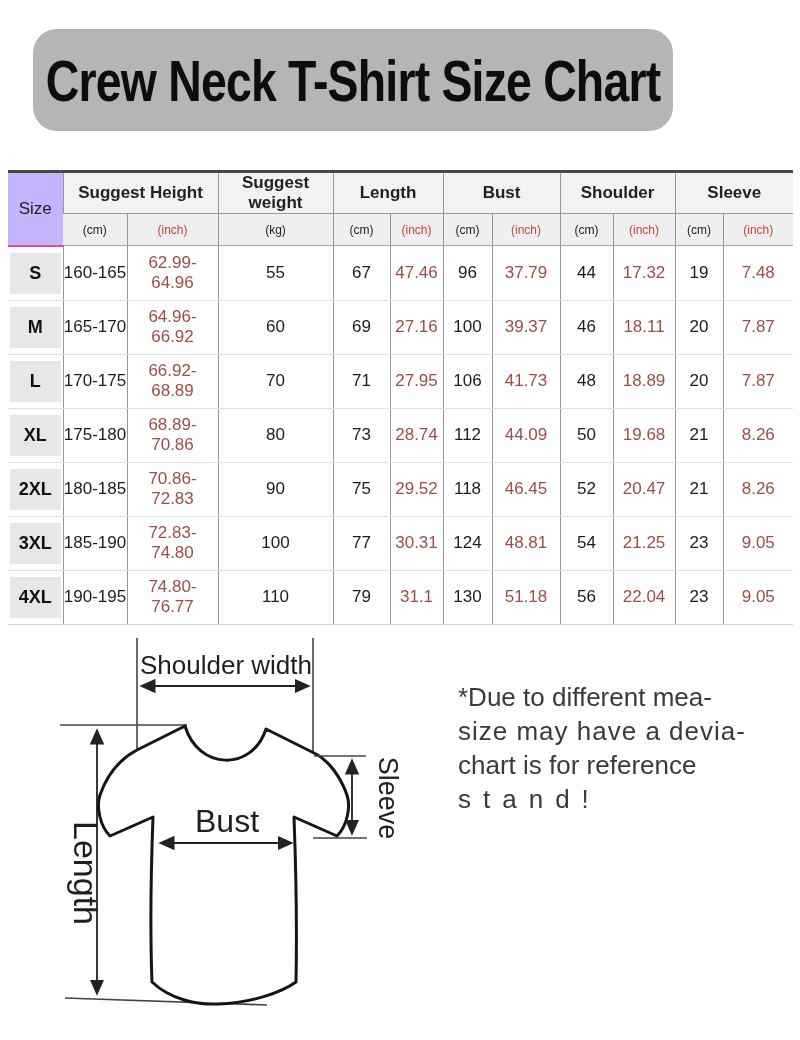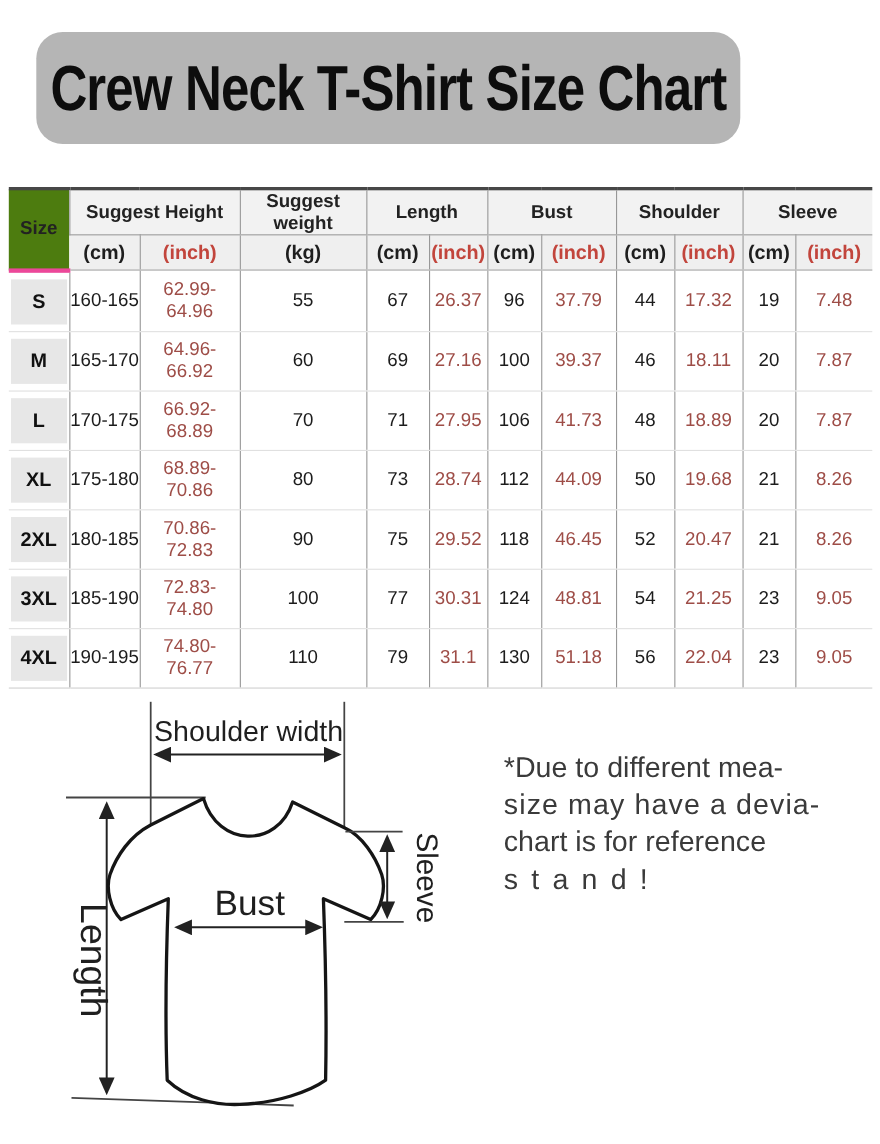--- a/index.html
+++ b/index.html
@@ -25,24 +25,24 @@
   .size-table th,.size-table td{
     padding:0;text-align:center;vertical-align:middle;
     border-left:1px solid #979797;
   }
   .size-table th:first-child,.size-table td:first-child{border-left:none;}
   tr.group-row th{
     height:31px;background:#f2f2f2;font-size:17px;font-weight:bold;color:#222;
     border-top:3px solid #474747;border-bottom:1px solid #9a9a9a;
   }
   tr.group-row th.size-th{
-    background:#4d7c0f;border-bottom:4px solid #ec4899;font-weight:bold;
+    background:#c4b5fd;border-bottom:2px solid #ec4899;font-weight:normal;
   }
   tr.sub-row th{
-    height:31px;background:#efefef;font-size:18px;font-weight:bold;color:#1e1e1e;
+    height:31px;background:#efefef;font-size:12px;font-weight:normal;color:#1e1e1e;
     border-bottom:1px solid #a8a8a8;
   }
   tr.sub-row th.inch{color:#c2453c;}
   tbody td{
     height:53px;font-size:17px;color:#1c1c1c;background:#ffffff;
     border-bottom:1px solid #e0e0e0;
   }
   tbody tr:last-child td{border-bottom:1px solid #cfcfcf;margin-top:47px;}
   tbody td.inch-val{color:#9e4d47;}
   td.size-cell{background:#ffffff;}
@@ -114,21 +114,21 @@
   </thead>
   <tbody>
       <tr>
         <td class="size-cell">
           <div class="size-chip">S</div>
         </td>
         <td>160-165</td>
         <td class="inch-val">62.99-64.96</td>
         <td>55</td>
         <td>67</td>
-        <td class="inch-val">26.37</td>
+        <td class="inch-val">47.46</td>
         <td>96</td>
         <td class="inch-val">37.79</td>
         <td>44</td>
         <td class="inch-val">17.32</td>
         <td>19</td>
         <td class="inch-val">7.48</td>
       </tr>
       <tr>
         <td class="size-cell">
           <div class="size-chip">M</div>

